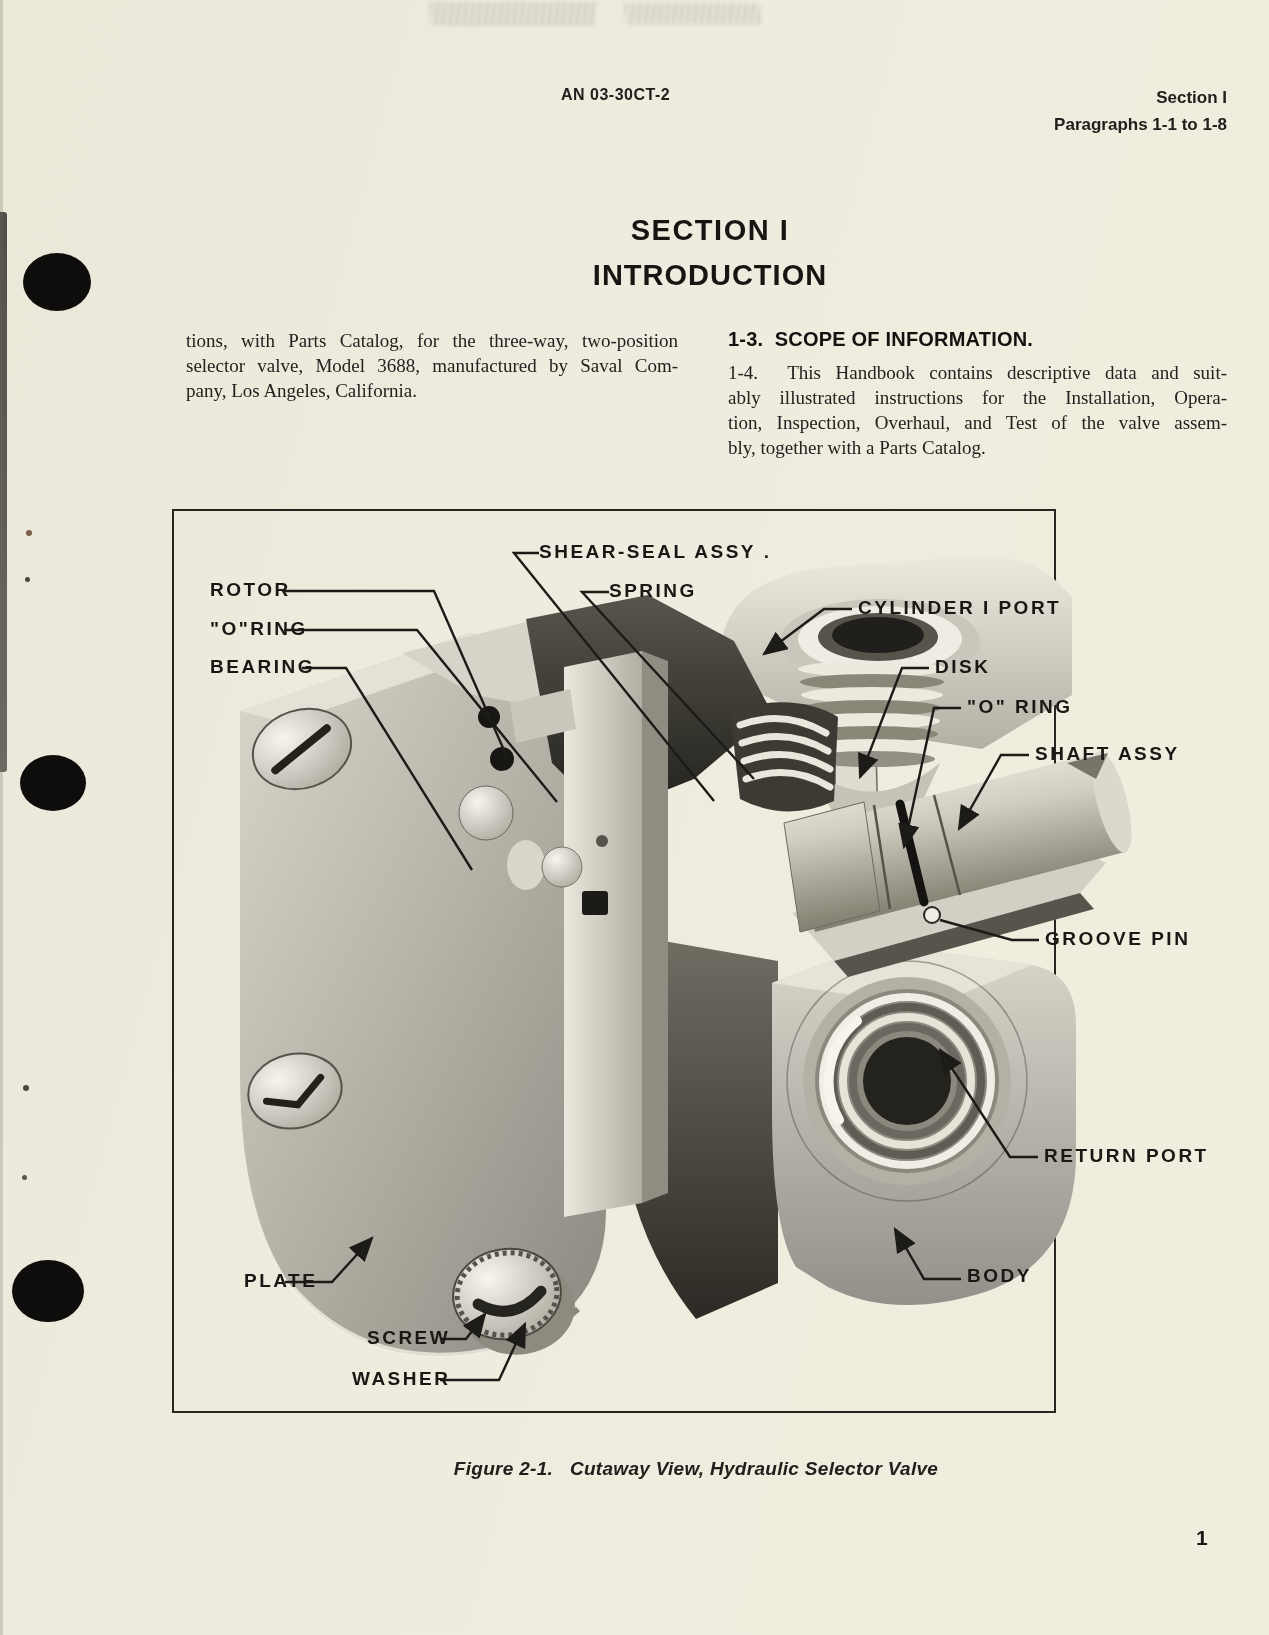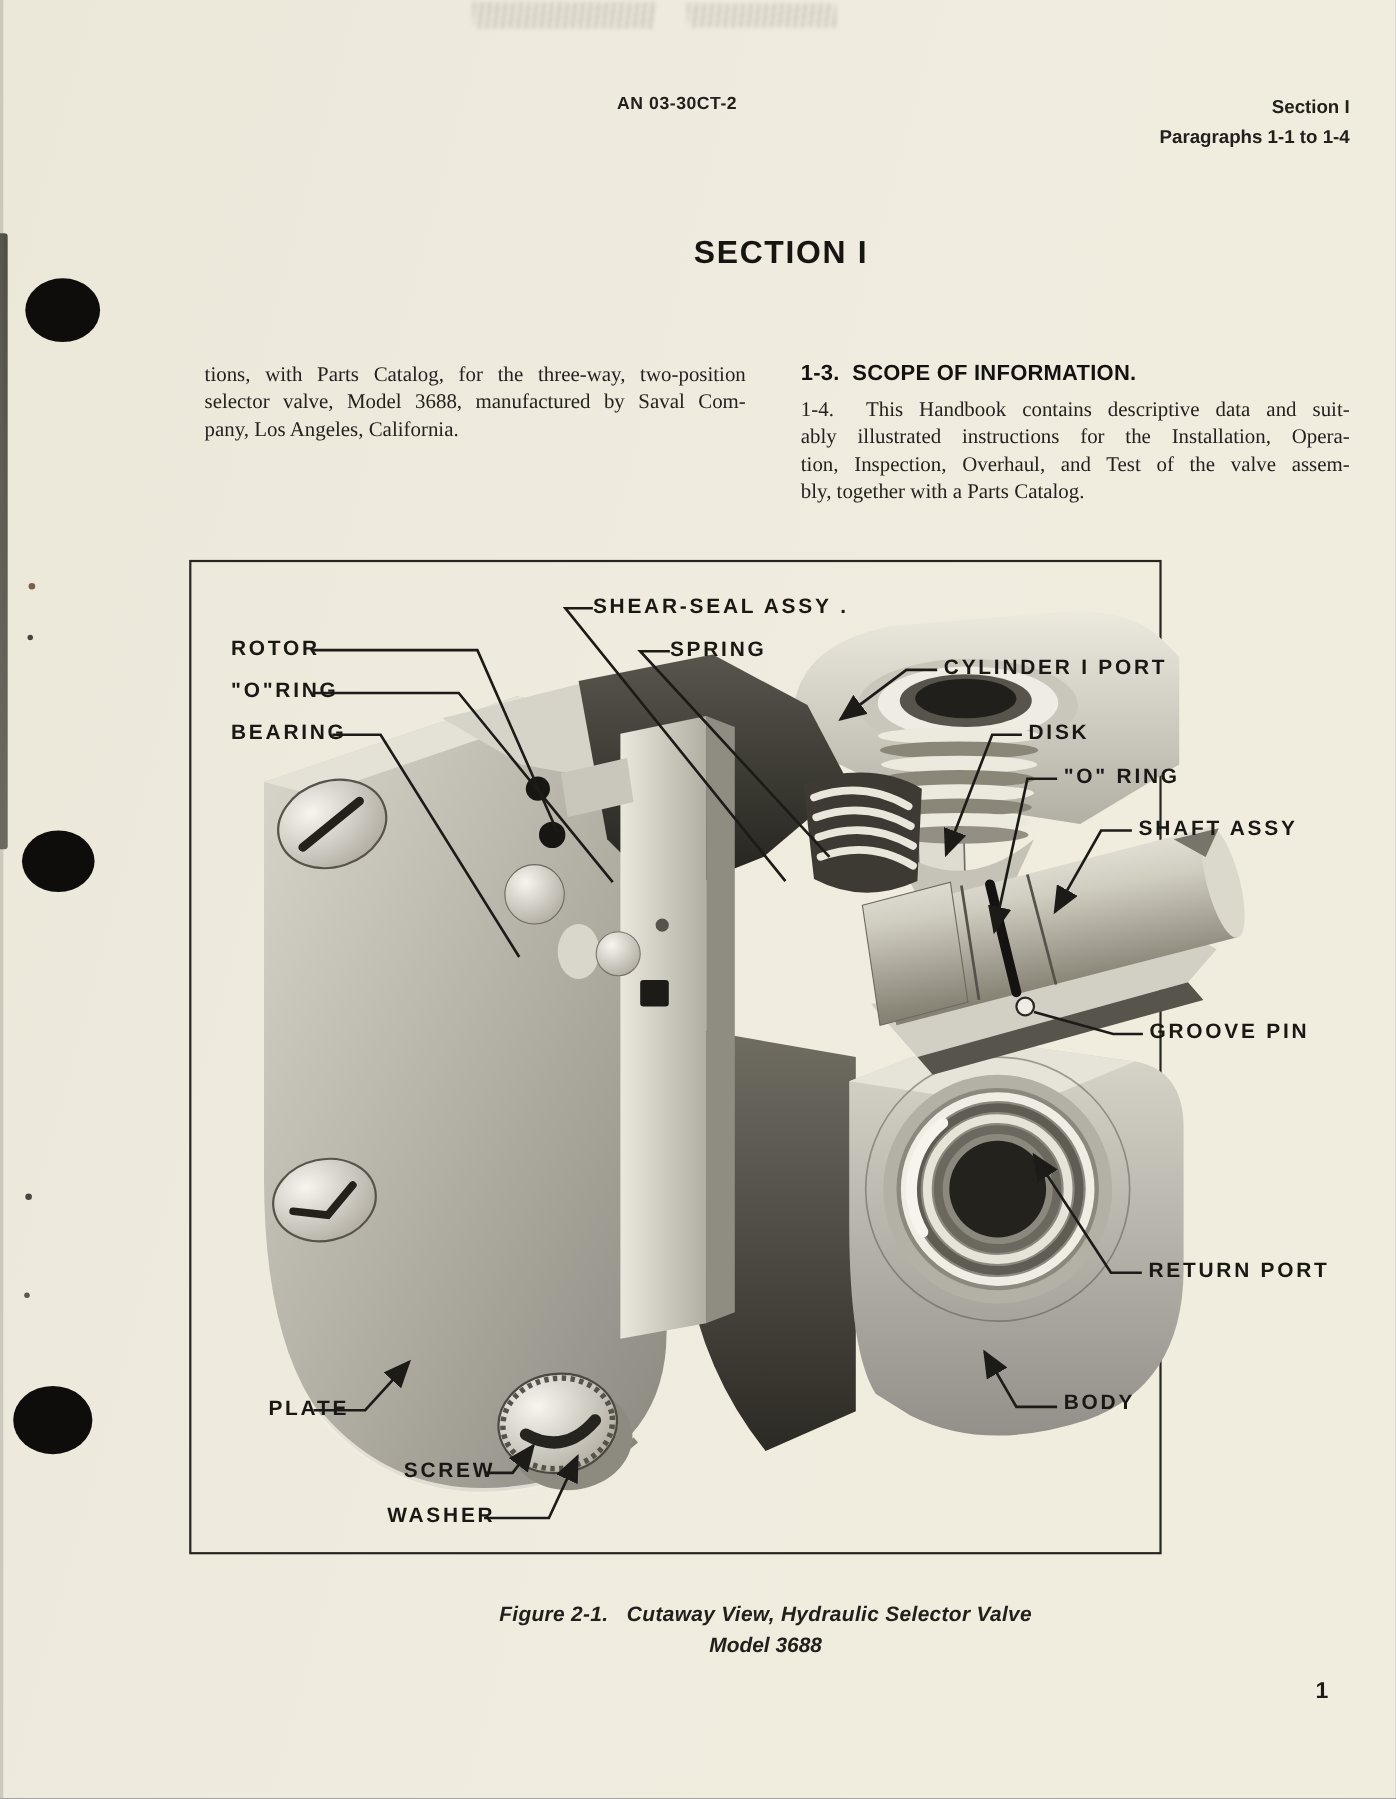--- a/index.html
+++ b/index.html
@@ -53,25 +53,26 @@
   <div class="punch" style="left:20px;top:755px;width:66px;height:56px;"></div>
   <div class="punch" style="left:12px;top:1260px;width:72px;height:62px;"></div>
   <div class="fleck" style="left:26px;top:530px;width:6px;height:6px;background:#7a5f49;"></div>
   <div class="fleck" style="left:25px;top:577px;width:5px;height:5px;background:#4a463d;"></div>
   <div class="fleck" style="left:23px;top:1085px;width:6px;height:6px;background:#4a463d;"></div>
   <div class="fleck" style="left:22px;top:1175px;width:5px;height:5px;background:#5a564c;"></div>
 
   <div class="hdr-num">AN 03-30CT-2</div>
   <div class="hdr-right">
     <div>Section I</div>
-    <div>Paragraphs 1-1 to 1-4</div>
+    <div>Paragraphs 1-1 to 1-8</div>
   </div>
 
   <div class="title-wrap">
     <div class="title-1">SECTION I</div>
+    <div class="title-2">INTRODUCTION</div>
   </div>
 
   <div class="col col-left">
     <div class="bodyline">tions, with Parts Catalog, for the three-way, two-position</div>
     <div class="bodyline">selector valve, Model 3688, manufactured by Saval Com-</div>
     <div class="bodyline last">pany, Los Angeles, California.</div>
   </div>
   <div class="col col-right">
     <div class="col-heading">1-3.&nbsp; SCOPE OF INFORMATION.</div>
     <div class="bodyline">1-4.&nbsp;&nbsp;This Handbook contains descriptive data and suit-</div>
@@ -244,18 +245,17 @@
     <div class="fig-label" style="left:871px;top:417px;">GROOVE PIN</div>
     <div class="fig-label" style="left:870px;top:634px;">RETURN PORT</div>
     <div class="fig-label" style="left:793px;top:754px;">BODY</div>
     <div class="fig-label" style="left:38px;top:759px;margin-left:32px;">PLATE</div>
     <div class="fig-label" style="left:193px;top:816px;">SCREW</div>
     <div class="fig-label" style="left:178px;top:857px;">WASHER</div>
   </div>
 
   <div class="caption">
     <div class="c1">Figure 2-1.&nbsp;&nbsp;&nbsp;Cutaway View, Hydraulic Selector Valve</div>
-    <div class="c2">Model 3688</div>
   </div>
 
   <div class="pagenum">1</div>
 
 </div>
 
 </body></html>

